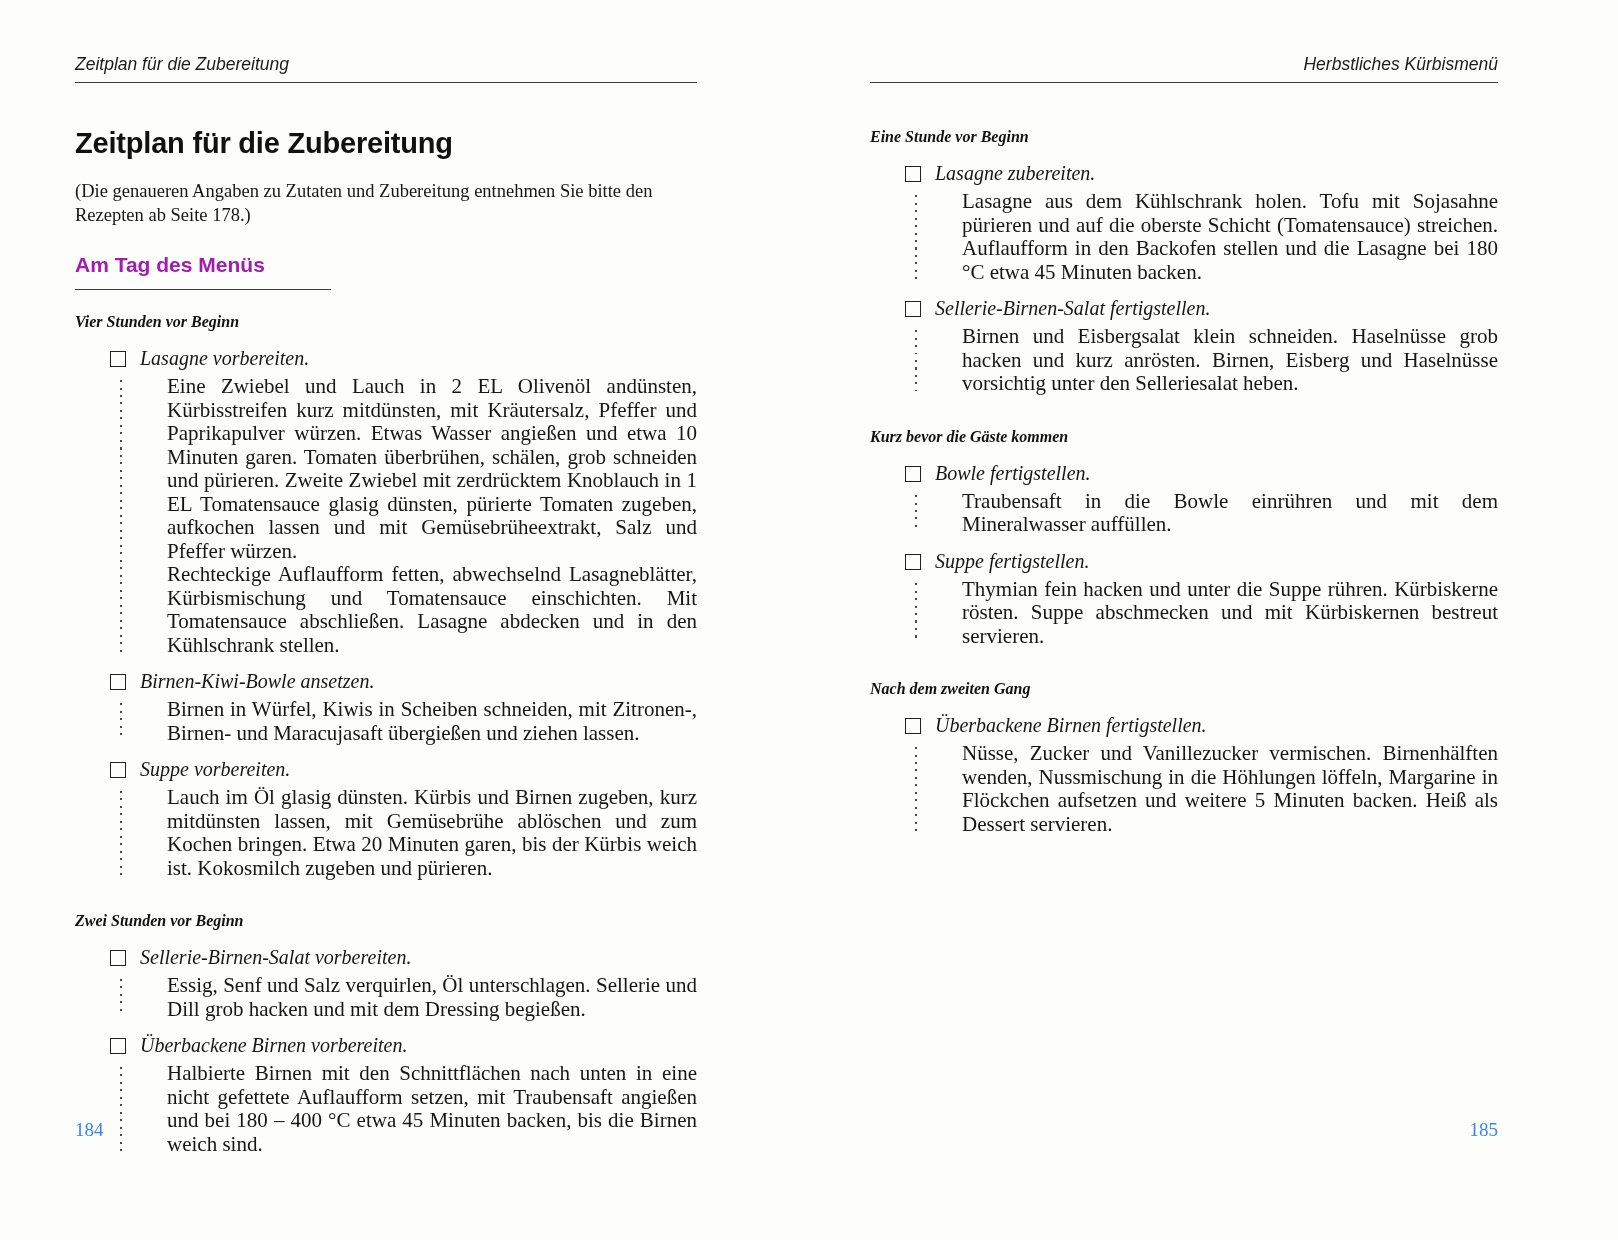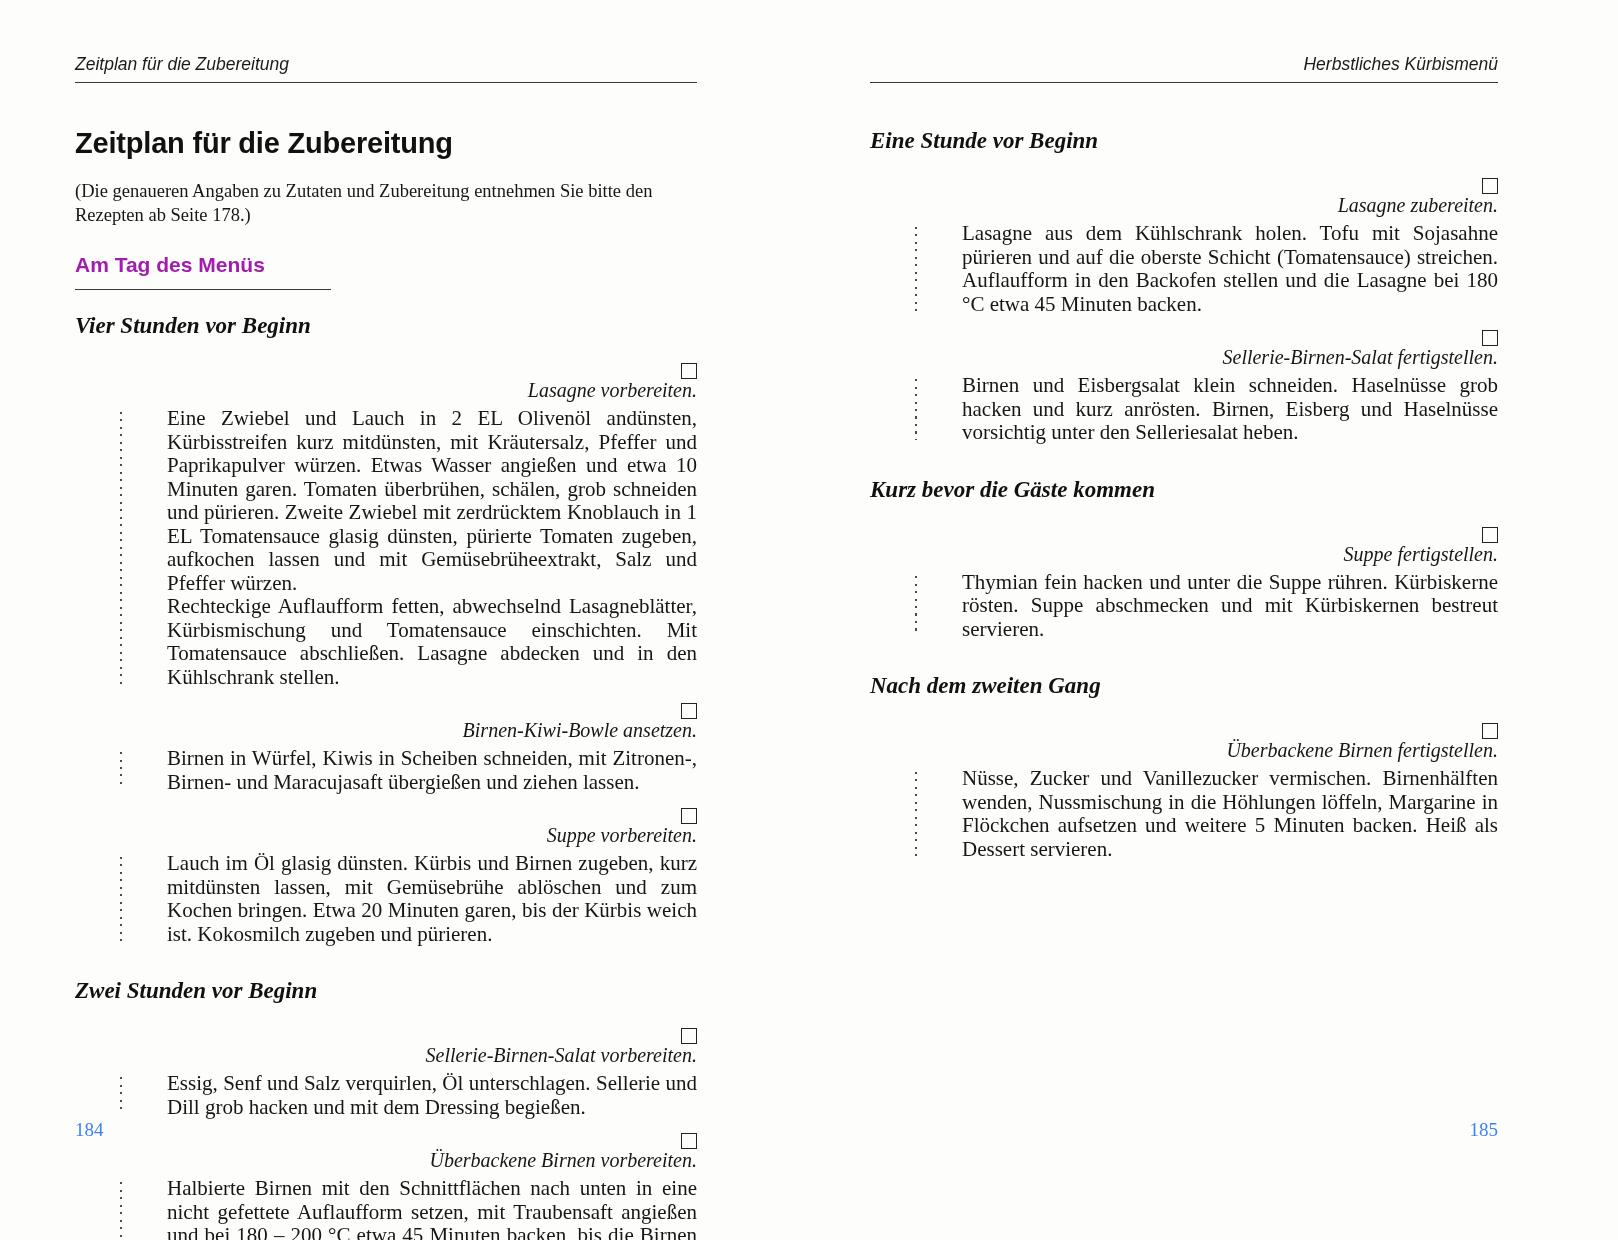--- a/index.html
+++ b/index.html
@@ -38,30 +38,30 @@
   .subhead-wrap { margin-top: 26px; width: 256px; padding-bottom: 12px; border-bottom: 1.6px solid #3a3a3a; }
   .subheading {
     font-family: "Liberation Sans", sans-serif;
     font-weight: bold;
     font-size: 21px;
     color: #a21caf;
   }
 
   .section-heading {
     margin-top: 32px;
-    font-size: 23px;
+    font-size: 16px;
     font-weight: bold;
     font-style: italic;
     color: #111;
   }
   .section-heading.first-left  { margin-top: 23px; }
   .section-heading.first-right { margin-top: 45px; }
 
   .task { margin-top: 13px; }
-  .task-title-row { display: flex; align-items: flex-end; padding-left: 35px; flex-direction: column; }
+  .task-title-row { display: flex; align-items: center; gap: 14px; padding-left: 35px; }
   .checkbox {
     width: 14px; height: 14px;
     border: 1.6px solid #222;
     background: transparent;
     flex: 0 0 auto;
     margin-top: 1px;
   }
   .task-title { font-style: italic; font-size: 20px; }
 
   .task-body { position: relative; margin-left: 45px; padding-left: 47px; margin-top: 5px; }
@@ -141,21 +141,21 @@
         <p>Essig, Senf und Salz verquirlen, Öl unterschlagen. Sellerie und Dill grob hacken und mit dem Dressing begießen.</p>
       </div>
     </div>
 
     <div class="task">
       <div class="task-title-row">
         <span class="checkbox"></span>
         <span class="task-title">Überbackene Birnen vorbereiten.</span>
       </div>
       <div class="task-body">
-        <p>Halbierte Birnen mit den Schnittflächen nach unten in eine nicht gefettete Auflaufform setzen, mit Traubensaft angießen und bei 180 – 200 °C etwa 45 Minuten backen, bis die Birnen weich sind.</p>
+        <p>Halbierte Birnen mit den Schnittflächen nach unten in eine nicht gefettete Auflaufform setzen, mit Traubensaft angießen und bei 180 – 400 °C etwa 45 Minuten backen, bis die Birnen weich sind.</p>
       </div>
     </div>
 
     <div class="page-number">184</div>
   </div>
 
   <div class="page page-right">
 
     <div class="running-head-row">Herbstliches Kürbismenü</div>
     <div class="head-rule"></div>
@@ -177,20 +177,29 @@
         <span class="checkbox"></span>
         <span class="task-title">Sellerie-Birnen-Salat fertigstellen.</span>
       </div>
       <div class="task-body">
         <p>Birnen und Eisbergsalat klein schneiden. Haselnüsse grob hacken und kurz anrösten. Birnen, Eisberg und Haselnüsse vorsichtig unter den Selleriesalat heben.</p>
       </div>
     </div>
 
     <h3 class="section-heading">Kurz bevor die Gäste kommen</h3>
 
+    <div class="task">
+      <div class="task-title-row">
+        <span class="checkbox"></span>
+        <span class="task-title">Bowle fertigstellen.</span>
+      </div>
+      <div class="task-body">
+        <p>Traubensaft in die Bowle einrühren und mit dem Mineralwasser auffüllen.</p>
+      </div>
+    </div>
 
     <div class="task">
       <div class="task-title-row">
         <span class="checkbox"></span>
         <span class="task-title">Suppe fertigstellen.</span>
       </div>
       <div class="task-body">
         <p>Thymian fein hacken und unter die Suppe rühren. Kürbiskerne rösten. Suppe abschmecken und mit Kürbiskernen bestreut servieren.</p>
       </div>
     </div>

